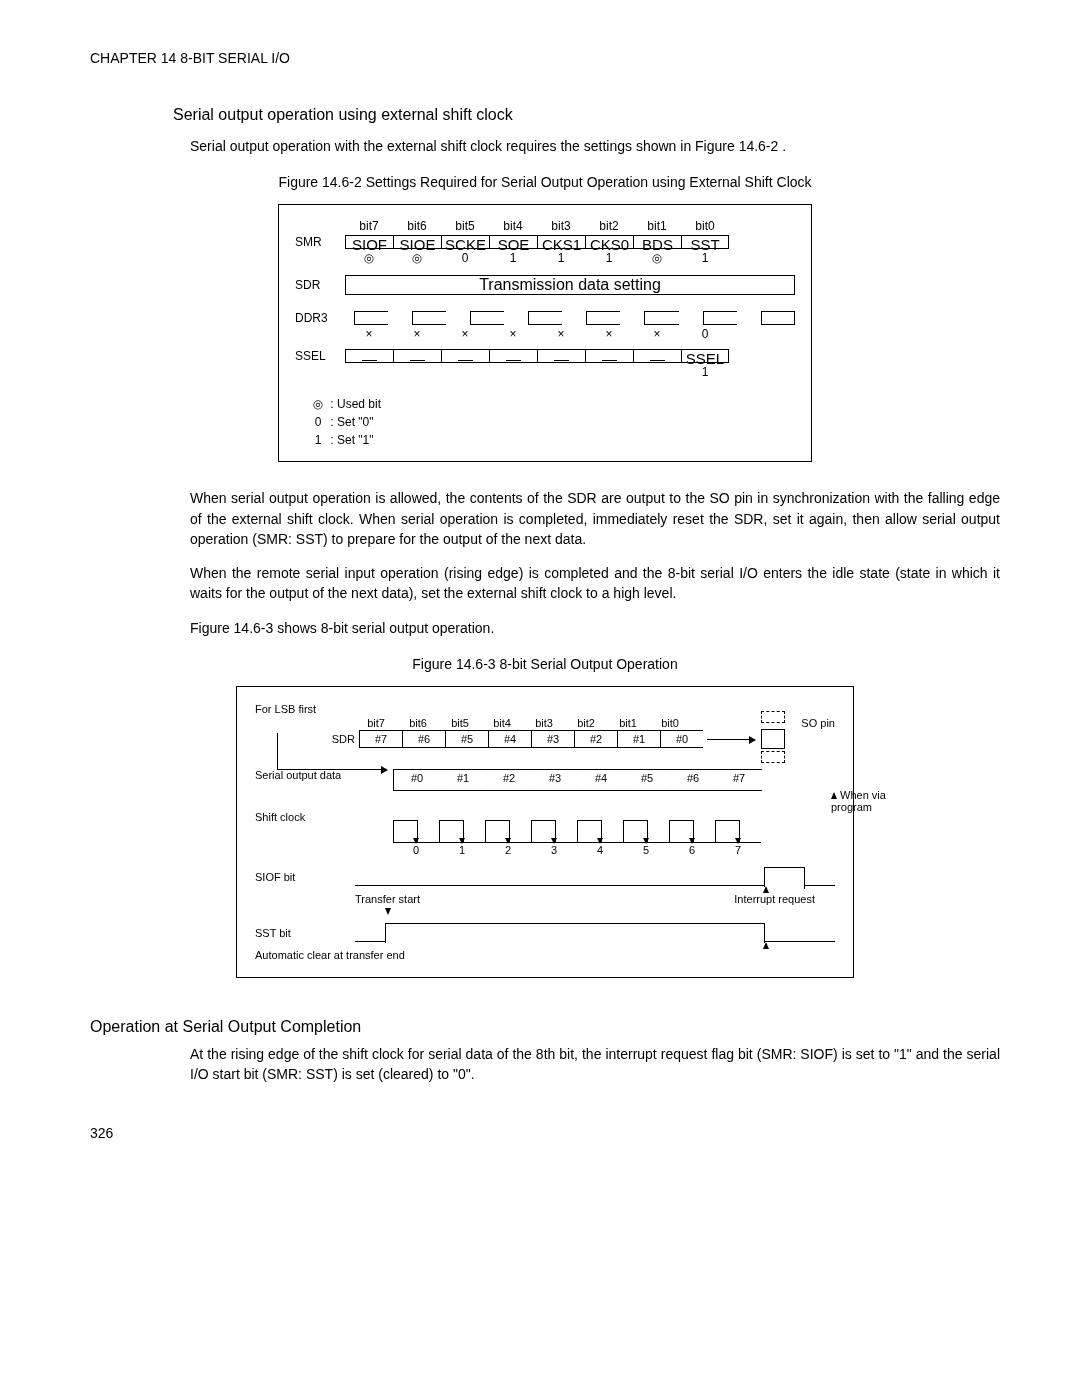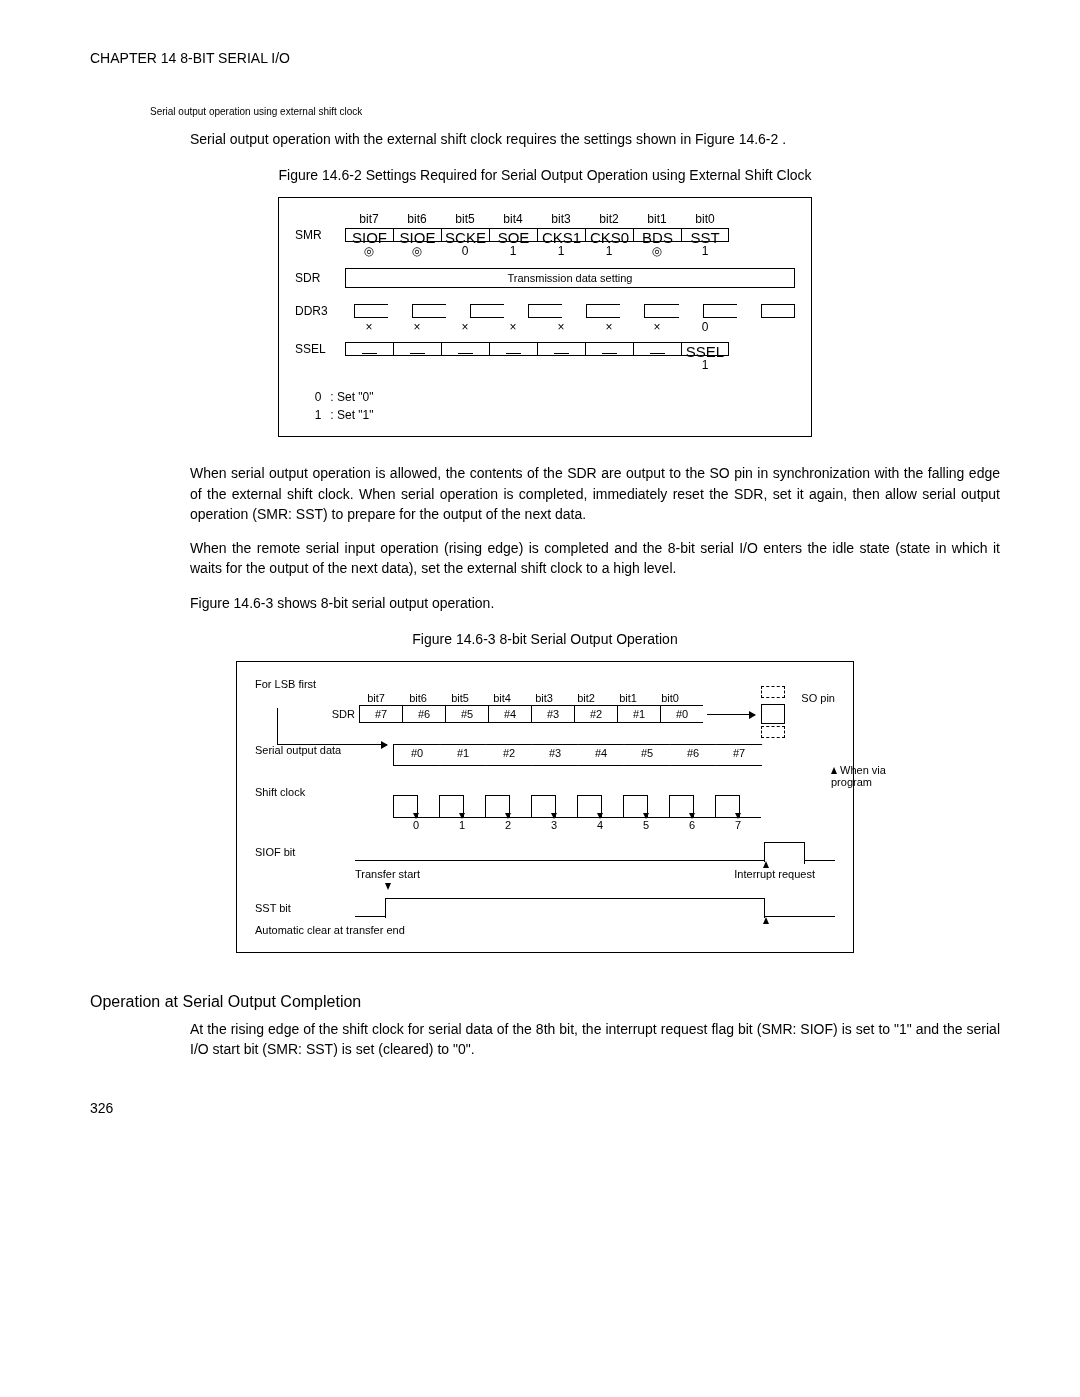--- a/index.html
+++ b/index.html
@@ -6,21 +6,21 @@
     font-family: Arial, Helvetica, sans-serif;
     font-size: 14px;
     color: #000;
     background: #fff;
     margin: 0;
     padding: 50px 80px 60px 90px;
     width: 1080px;
     box-sizing: border-box;
   }
   .chapter-header { font-size: 14px; margin-bottom: 40px; }
-  .section-sub { font-size: 10px; margin-left: 60px; margin-bottom: 12px; }
+  .section-sub { font-size: 16px; margin-left: 83px; margin-bottom: 12px; }
   .body-text { margin-left: 100px; margin-right: 0; line-height: 1.45; text-align: justify; margin-bottom: 14px; }
   .figcap { text-align: center; margin: 18px 0 14px; }
   .reg-diagram {
     width: 500px;
     margin: 0 auto 26px;
     border: 1px solid #000;
     padding: 14px 16px 12px 16px;
     font-size: 12px;
   }
   .reg-row { display: flex; align-items: center; margin-bottom: 2px; }
@@ -35,21 +35,21 @@
     border-right: none;
     height: 14px;
     line-height: 18px;
     font-size: 15px;
   }
   .bit-box:last-child { border-right: 1px solid #000; }
   .bit-box-wide {
     border: 1px solid #000;
     height: 18px;
     line-height: 18px;
-    font-size: 11px;
+    font-size: 16px;
     text-align: center;
     flex: 1;
   }
   .legend { margin-top: 16px; margin-left: 14px; font-size: 12px; line-height: 1.5; }
   .legend-row span:first-child { display: inline-block; width: 18px; text-align: center; }
 
   .timing-diagram {
     width: 580px;
     margin: 0 auto 40px;
     border: 1px solid #000;
@@ -206,20 +206,21 @@
       <div class="bit-val"></div>
       <div class="bit-val"></div>
       <div class="bit-val"></div>
     <div class="bit-val"></div>
       <div class="bit-val"></div>
       <div class="bit-val"></div>
     <div class="bit-val">1</div>
   </div>
 
   <div class="legend">
+    <div class="legend-row"><span>◎</span> <span>: Used bit</span></div>
     <div class="legend-row"><span>0</span> <span>: Set "0"</span></div>
     <div class="legend-row"><span>1</span> <span>: Set "1"</span></div>
   </div>
 </div>
 
 <div class="body-text">When serial output operation is allowed, the contents of the SDR are output to the SO pin in synchronization with the falling edge of the external shift clock. When serial operation is completed, immediately reset the SDR, set it again, then allow serial output operation (SMR: SST) to prepare for the output of the next data.</div>
 <div class="body-text">When the remote serial input operation (rising edge) is completed and the 8-bit serial I/O enters the idle state (state in which it waits for the output of the next data), set the external shift clock to a high level.</div>
 <div class="body-text">Figure 14.6-3 shows 8-bit serial output operation.</div>
 
 <div class="figcap">Figure 14.6-3  8-bit Serial Output Operation</div>

